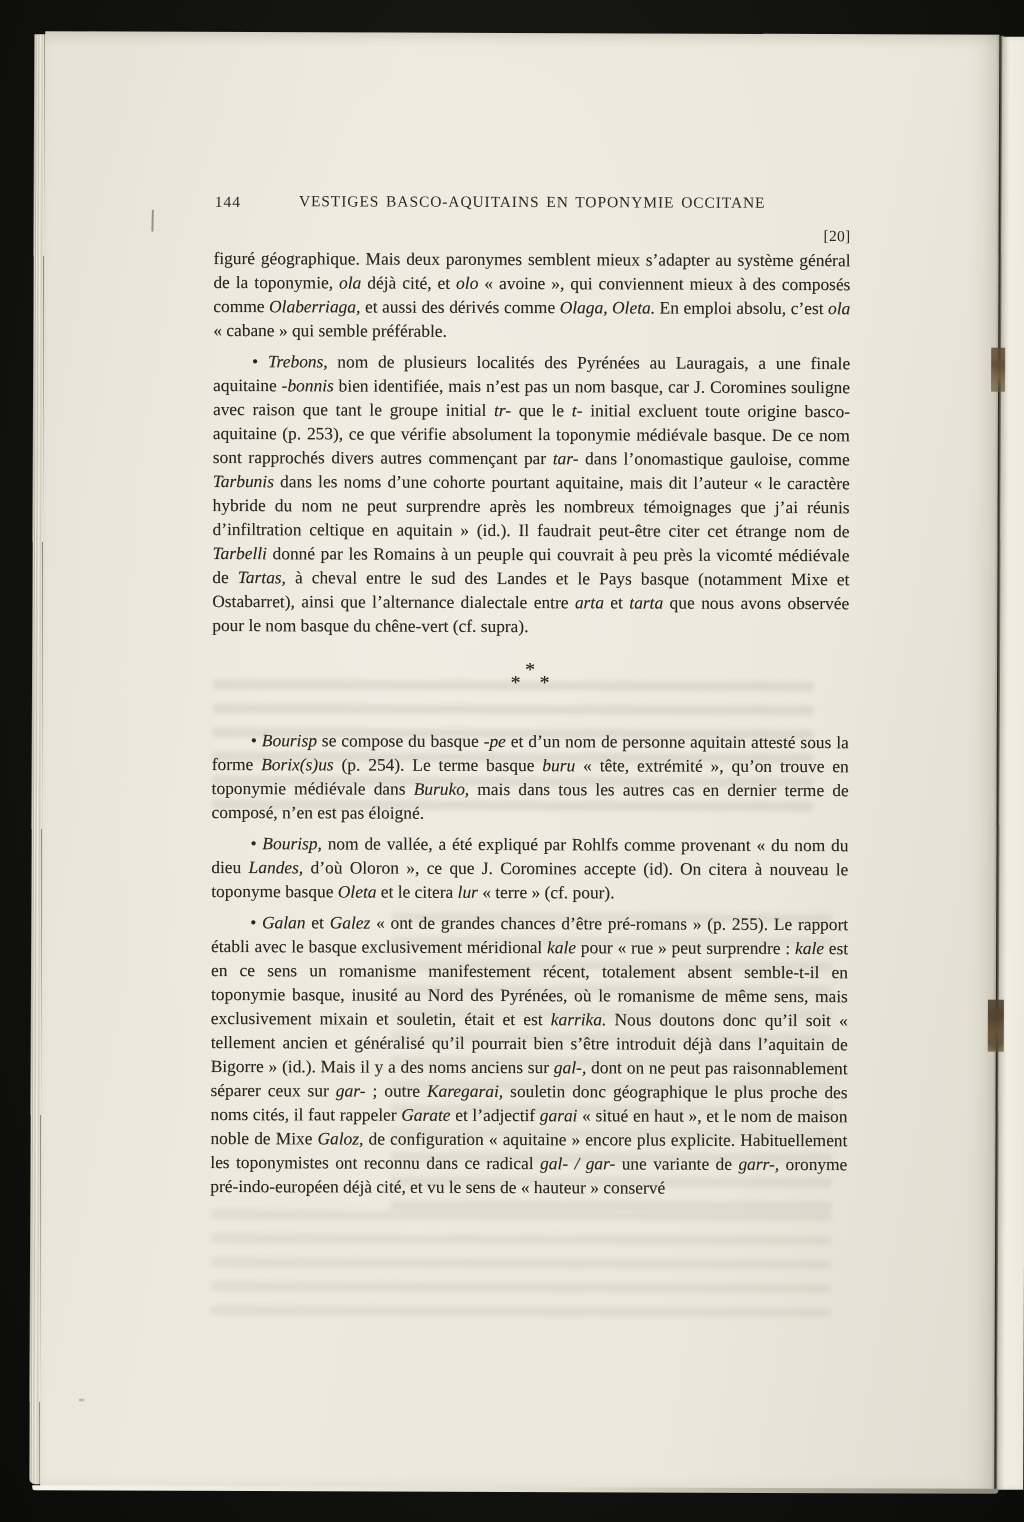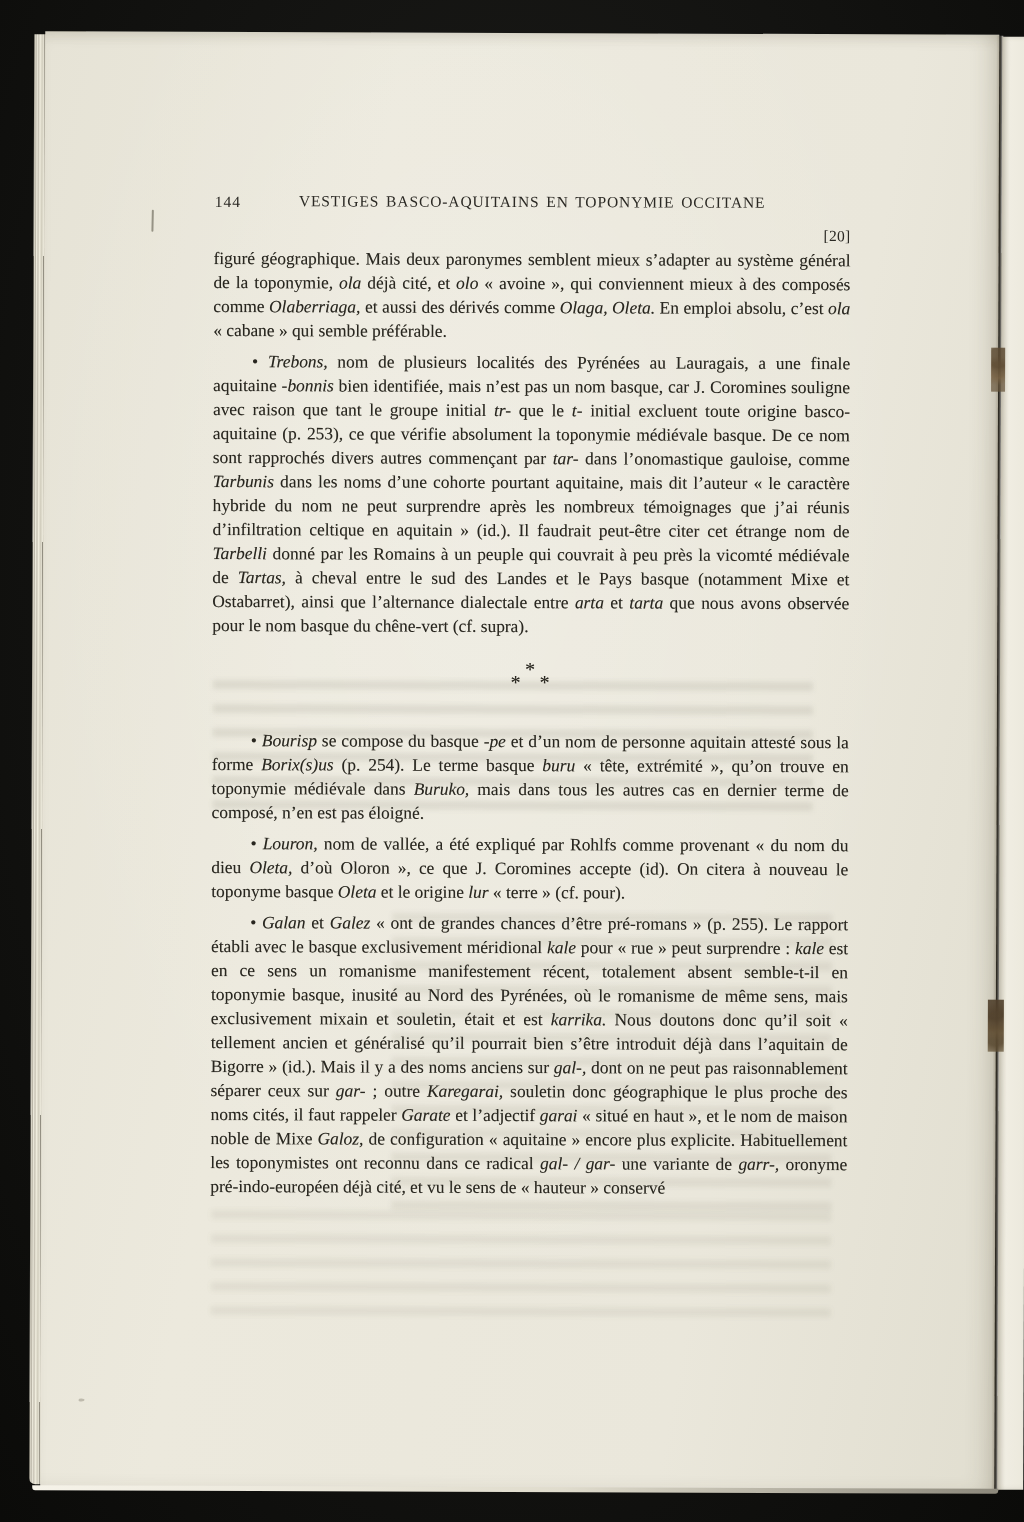--- a/index.html
+++ b/index.html
@@ -113,21 +113,21 @@
         <div class="header">
           <span class="num">144</span>
           <span class="title">VESTIGES BASCO-AQUITAINS EN TOPONYMIE OCCITANE</span>
           <span class="colref">[20]</span>
         </div>
         <div class="page-body">
             <p class="para opening"><span>figuré géographique. Mais deux paronymes semblent mieux s’adapter au système général de la toponymie, </span><i>ola</i><span> déjà cité, et </span><i>olo</i><span> « avoine », qui conviennent mieux à des composés comme </span><i>Olaberriaga,</i><span> et aussi des dérivés comme </span><i>Olaga, Oleta.</i><span> En emploi absolu, c’est </span><i>ola</i><span> « cabane » qui semble préférable.</span></p>
             <p class="para bullet"><span>• </span><i>Trebons,</i><span> nom de plusieurs localités des Pyrénées au Lauragais, a une finale aquitaine </span><i>-bonnis</i><span> bien identifiée, mais n’est pas un nom basque, car J. Coromines souligne avec raison que tant le groupe initial </span><i>tr-</i><span> que le </span><i>t-</i><span> initial excluent toute origine basco-aquitaine (p. 253), ce que vérifie absolument la toponymie médiévale basque. De ce nom sont rapprochés divers autres commençant par </span><i>tar-</i><span> dans l’onomastique gauloise, comme </span><i>Tarbunis</i><span> dans les noms d’une cohorte pourtant aquitaine, mais dit l’auteur « le caractère hybride du nom ne peut surprendre après les nombreux témoignages que j’ai réunis d’infiltration celtique en aquitain » (id.). Il faudrait peut-être citer cet étrange nom de </span><i>Tarbelli</i><span> donné par les Romains à un peuple qui couvrait à peu près la vicomté médiévale de </span><i>Tartas,</i><span> à cheval entre le sud des Landes et le Pays basque (notamment Mixe et Ostabarret), ainsi que l’alternance dialectale entre </span><i>arta</i><span> et </span><i>tarta</i><span> que nous avons observée pour le nom basque du chêne-vert (cf. supra).</span></p>
             <div class="asterism"><div>*</div><div>*   *</div></div>
             <p class="para bullet"><span>• </span><i>Bourisp</i><span> se compose du basque </span><i>-pe</i><span> et d’un nom de personne aquitain attesté sous la forme </span><i>Borix(s)us</i><span> (p. 254). Le terme basque </span><i>buru</i><span> « tête, extrémité », qu’on trouve en toponymie médiévale dans </span><i>Buruko,</i><span> mais dans tous les autres cas en dernier terme de composé, n’en est pas éloigné.</span></p>
-            <p class="para bullet"><span>• </span><i>Louron,</i><span> nom de vallée, a été expliqué par Rohlfs comme provenant « du nom du dieu </span><i>Oleta,</i><span> d’où Oloron », ce que J. Coromines accepte (id). On citera à nouveau le toponyme basque </span><i>Oleta</i><span> et le origine </span><i>lur</i><span> « terre » (cf. pour).</span></p>
+            <p class="para bullet"><span>• </span><i>Bourisp,</i><span> nom de vallée, a été expliqué par Rohlfs comme provenant « du nom du dieu </span><i>Landes,</i><span> d’où Oloron », ce que J. Coromines accepte (id). On citera à nouveau le toponyme basque </span><i>Oleta</i><span> et le citera </span><i>lur</i><span> « terre » (cf. pour).</span></p>
             <p class="para bullet"><span>• </span><i>Galan</i><span> et </span><i>Galez</i><span> « ont de grandes chances d’être pré-romans » (p. 255). Le rapport établi avec le basque exclusivement méridional </span><i>kale</i><span> pour « rue » peut surprendre : </span><i>kale</i><span> est en ce sens un romanisme manifestement récent, totalement absent semble-t-il en toponymie basque, inusité au Nord des Pyrénées, où le romanisme de même sens, mais exclusivement mixain et souletin, était et est </span><i>karrika.</i><span> Nous doutons donc qu’il soit « tellement ancien et généralisé qu’il pourrait bien s’être introduit déjà dans l’aquitain de Bigorre » (id.). Mais il y a des noms anciens sur </span><i>gal-,</i><span> dont on ne peut pas raisonnablement séparer ceux sur </span><i>gar-</i><span> ; outre </span><i>Karegarai,</i><span> souletin donc géographique le plus proche des noms cités, il faut rappeler </span><i>Garate</i><span> et l’adjectif </span><i>garai</i><span> « situé en haut », et le nom de maison noble de Mixe </span><i>Galoz,</i><span> de configuration « aquitaine » encore plus explicite. Habituellement les toponymistes ont reconnu dans ce radical </span><i>gal- / gar-</i><span> une variante de </span><i>garr-,</i><span> oronyme pré-indo-européen déjà cité, et vu le sens de « hauteur » conservé</span></p>
           </div>
       </div>
     </div>
 
     <div class="crease"></div>
     <div class="sliver"></div>
     <div class="bottom-edge"></div>
 
     <div class="stain s1"></div>

